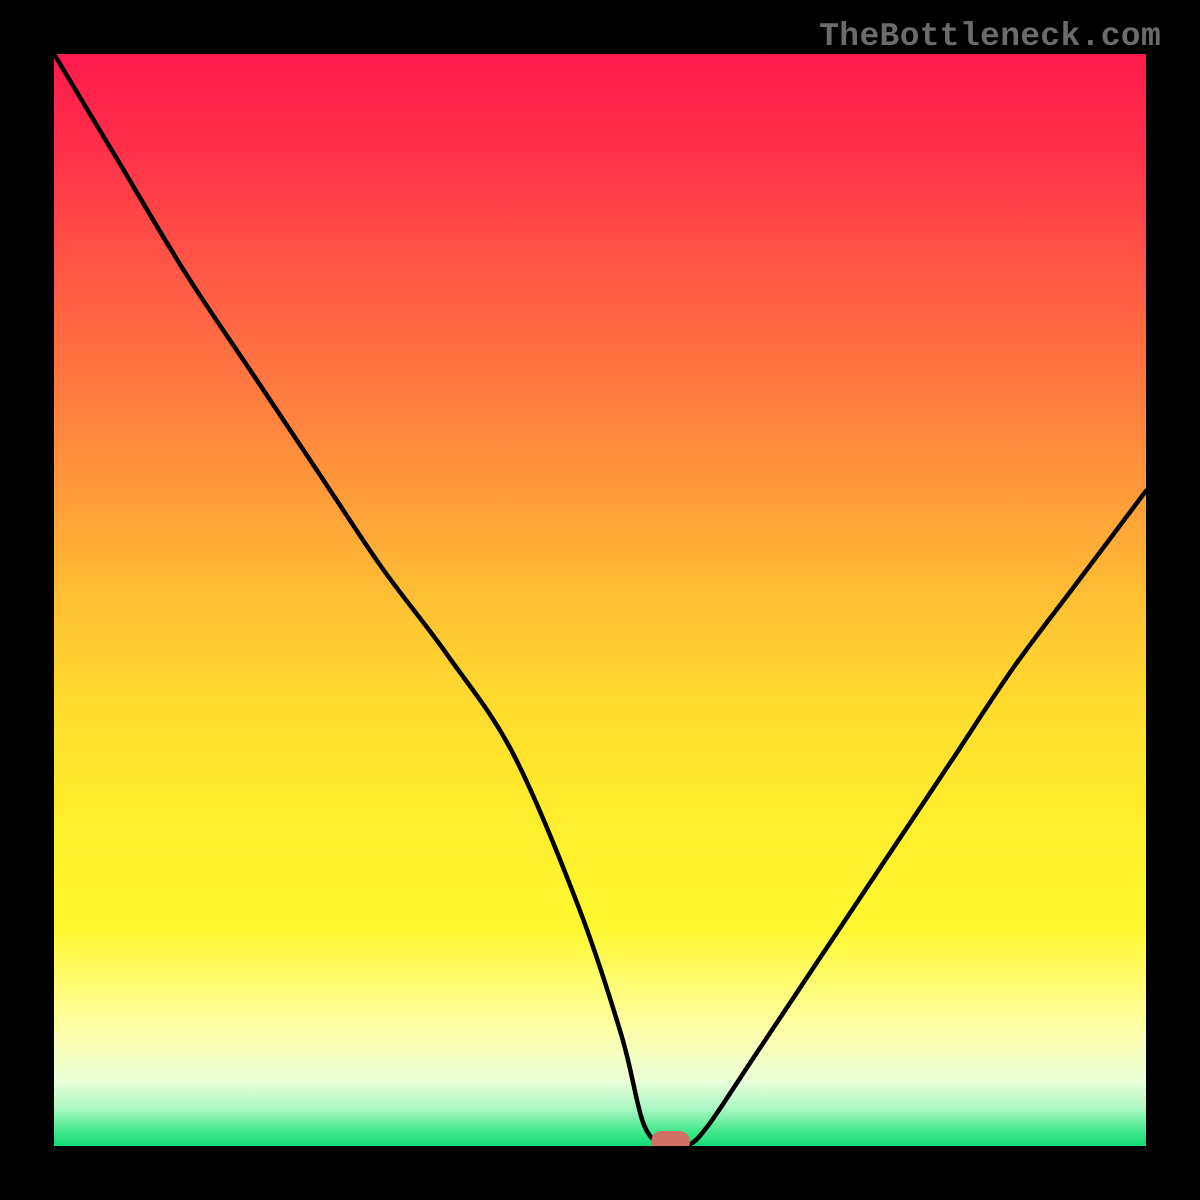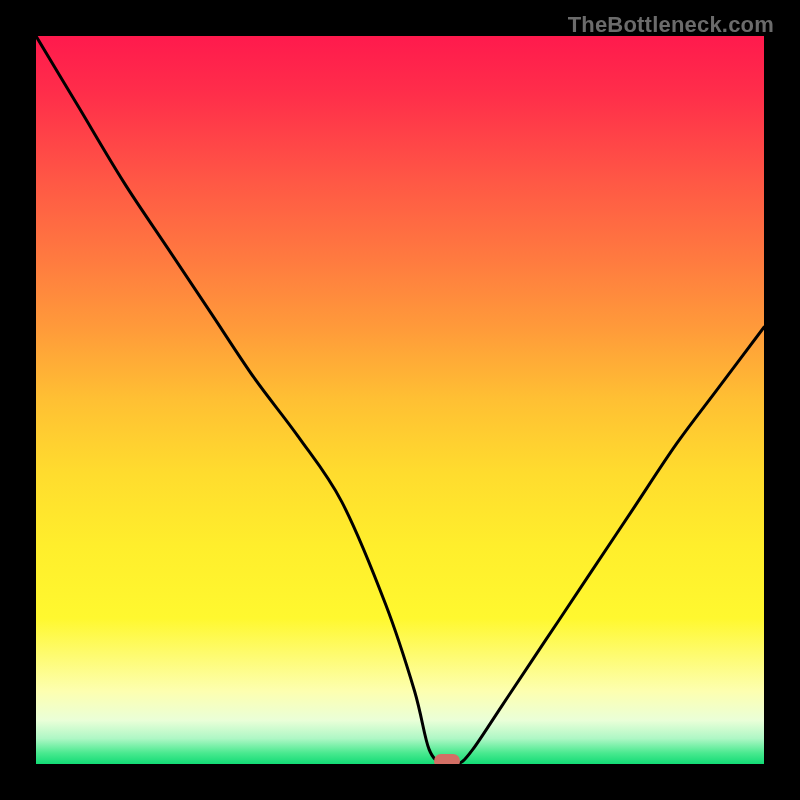--- a/index.html
+++ b/index.html
@@ -44,21 +44,21 @@
       #eaffd8 94%,
       #aef7c5 96.5%,
       #49e98f 98.5%,
       #12db75 100%
     );
   }
   .watermark {
     position: absolute;
     top: 12px;
     right: 26px;
-    font-family: Liberation Sans, sans-serif;
+    font-family: Liberation Mono, monospace;
     font-size: 22px;
     font-weight: 600;
     color: #6b6b6b;
     letter-spacing: 0.2px;
     user-select: none;
   }
   svg.curve {
     position: absolute;
     left: 0; top: 0;
     width: 100%;

